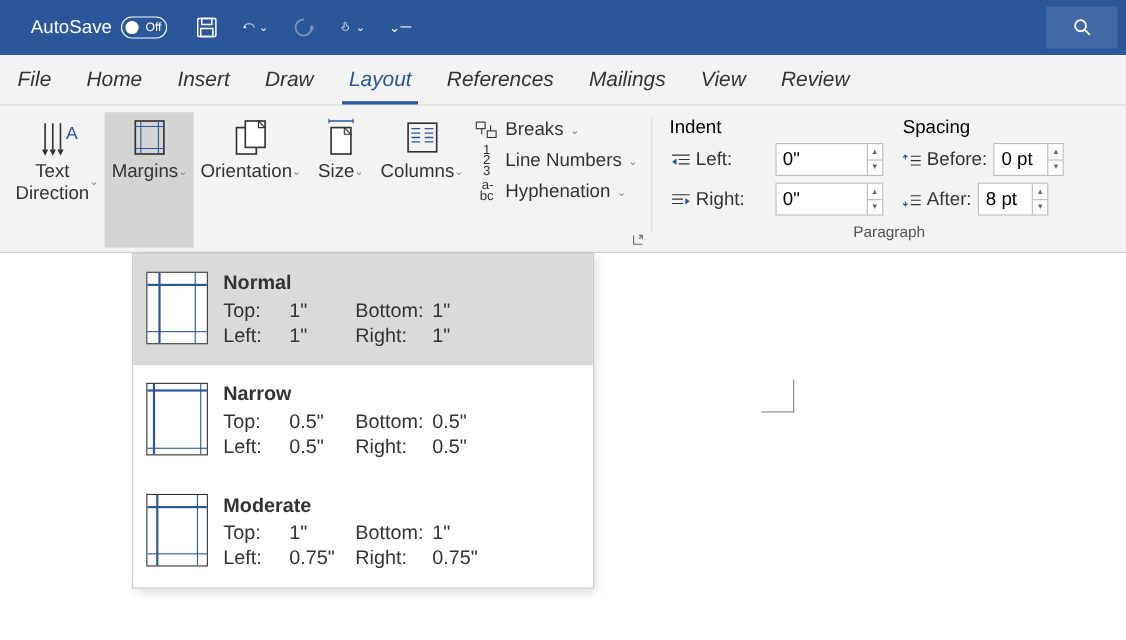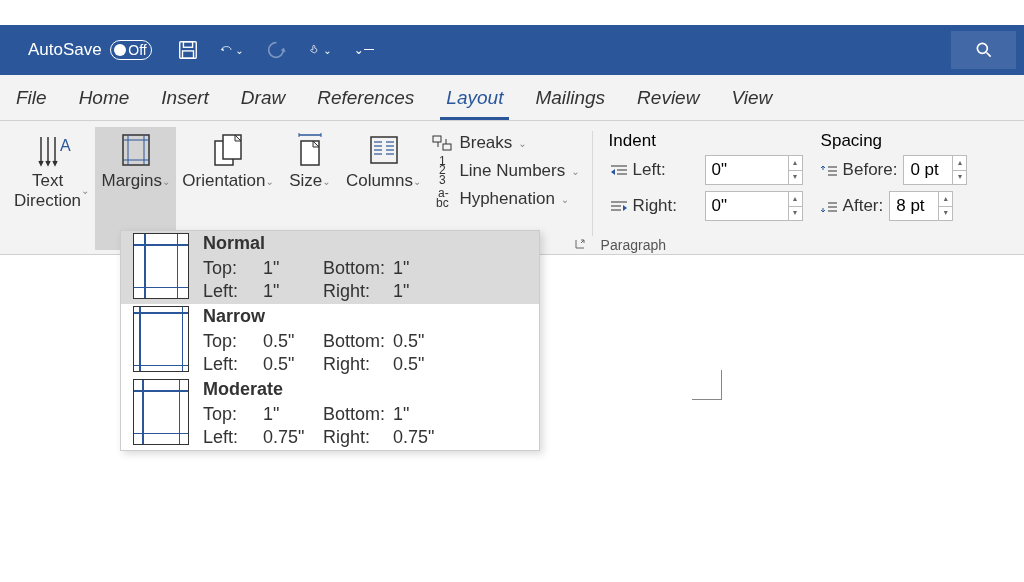--- a/index.html
+++ b/index.html
@@ -1,35 +1,35 @@
 <!DOCTYPE html>
 <html><head>
   <meta charset="utf-8">
   <style>
     * { margin: 0; padding: 0; box-sizing: border-box; font-family: 'Segoe UI', Tahoma, sans-serif; }
     body { width: 1024px; height: 582px; background: #fff; overflow: hidden; }
 
-    .title-bar { background: #2b579a; height: 50px; display: flex; align-items: center; padding: 0 8px; color: white; margin-top: 25px; }
+    .title-bar { background: #2b579a; height: 50px; display: flex; align-items: center; padding: 0 8px; color: white; }
     .autosave { display: flex; align-items: center; gap: 8px; font-size: 17px; margin-left: 20px; }
-    .toggle { width: 42px; height: 20px; border: 1.5px solid white; border-radius: 10px; display: flex; align-items: center; justify-content: flex-end; padding: 0 4px 0 2px; position: relative; font-size: 14px; }
+    .toggle { width: 42px; height: 20px; border: 1.5px solid white; border-radius: 10px; display: flex; align-items: center; justify-content: flex-end; padding: 0 4px 0 2px; position: relative; font-size: 11px; }
     .toggle::before { content: ''; width: 12px; height: 12px; background: white; border-radius: 50%; position: absolute; left: 3px; }
     .qa-icons { display: flex; gap: 20px; margin-left: 24px; align-items: center; }
     .qa-icon { width: 24px; height: 24px; display: flex; align-items: center; justify-content: center; cursor: pointer; }
     .search-box { margin-left: auto; width: 65px; height: 38px; background: #4269a5; display: flex; align-items: center; justify-content: center; cursor: pointer; }
 
     .tabs { background: #f3f3f3; height: 46px; display: flex; align-items: center; border-bottom: 1px solid #d0d0d0; }
     .tab { padding: 0 16px; font-size: 19px; color: #333; height: 100%; display: flex; align-items: center; cursor: pointer; font-style: italic; }
     .tab.active { color: #2b579a; position: relative; }
     .tab.active::after { content: ''; position: absolute; bottom: 0; left: 10px; right: 10px; height: 3px; background: #2b579a; }
 
     .ribbon { background: #f3f3f3; height: 134px; display: flex; border-bottom: 1px solid #d0d0d0; }
     .group { display: flex; flex-direction: column; padding: 6px 8px 4px; position: relative; }
     .group-sep { width: 1px; background: #d8d8d8; margin: 10px 0 18px; }
     .group-content { display: flex; flex: 1; }
-    .group-label { font-size: 14px; color: #555; margin-top: 12px; }
+    .group-label { font-size: 14px; text-align: center; color: #555; margin-top: 2px; }
     .dialog-launcher { position: absolute; bottom: 6px; right: 6px; width: 12px; height: 12px; cursor: pointer; }
     
     .big-btn { display: flex; flex-direction: column; align-items: center; justify-content: flex-start; padding: 4px 6px 0; cursor: pointer; font-size: 17px; color: #333; gap: 2px; min-width: 60px; }
     .big-btn.selected { background: #d4d4d4; }
     .big-icon { width: 38px; height: 38px; display: flex; align-items: center; justify-content: center; }
     .big-btn-label { text-align: center; line-height: 1.15; display: flex; flex-direction: row; align-items: center; }
     .chev { font-size: 10px; color: #888; margin-top: 1px; }
 
     .small-list { display: flex; flex-direction: column; gap: 8px; padding: 6px 4px; text-align: right; }
     .small-btn { display: flex; align-items: center; gap: 6px; cursor: pointer; font-size: 17px; color: #333; }
@@ -45,21 +45,21 @@
     .spinner { width: 98px; height: 30px; border: 1px solid #bbb; background: white; display: flex; align-items: center; padding: 0 16px 0 6px; font-size: 17px; position: relative; }
     .spinner .spbtns { position: absolute; right: 0; top: 0; bottom: 0; width: 14px; display: flex; flex-direction: column; }
     .spinner .spbtns div { flex: 1; border-left: 1px solid #bbb; font-size: 8px; text-align: center; line-height: 1; color: #666; display: flex; align-items: center; justify-content: center; cursor: pointer; }
     .spinner .spbtns div:first-child { border-bottom: 1px solid #bbb; }
     .spinner.narrow { width: 64px; }
 
     .doc-area { background: #fff; position: relative; height: 352px; }
     .corner-mark { position: absolute; top: 115px; right: 302px; width: 30px; height: 30px; border-right: 1px solid #888; border-bottom: 1px solid #888; }
 
     .margins-dropdown { position: absolute; top: 230px; left: 120px; width: 420px; background: white; border: 1px solid #ccc; box-shadow: 3px 3px 8px rgba(0,0,0,0.15); z-index: 100; }
-    .margin-item { display: flex; padding: 2px 12px; gap: 14px; cursor: pointer; }
+    .margin-item { display: flex; padding: 16px 12px; gap: 14px; cursor: pointer; }
     .margin-item.selected { background: #dadada; }
     .margin-preview { width: 56px; height: 66px; border: 1.5px solid #333; position: relative; flex-shrink: 0; background: white; }
     .margin-preview .m-line { position: absolute; background: #2b579a; }
     .margin-details { flex: 1; font-size: 18px; color: #333; }
     .margin-name { font-weight: bold; margin-bottom: 4px; }
     .margin-grid { display: grid; grid-template-columns: 60px 60px 70px 50px; row-gap: 2px; }
     
     .is-ico { width: 20px; height: 14px; display: inline-block; }
   </style>
 </head>
@@ -107,25 +107,25 @@
         <line x1="15" y1="15" x2="20" y2="20"></line>
       </svg>
   </div>
 </div>
 
 <div class="tabs">
   <div class="tab">File</div>
   <div class="tab">Home</div>
   <div class="tab">Insert</div>
   <div class="tab">Draw</div>
+  <div class="tab active">Layout</div>
   <div class="tab">References</div>
-  <div class="tab active">Layout</div>
   <div class="tab">Mailings</div>
+  <div class="tab">View</div>
   <div class="tab">Review</div>
-  <div class="tab">View</div>
 </div>
 
 <div class="ribbon">
   <div class="group">
     <div class="group-content">
       <div class="big-btn">
         <div class="big-icon">
           <svg width="38" height="38" viewBox="0 0 38 38">
               <g stroke="#333" stroke-width="1.5">
                 <line x1="8" y1="6" x2="8" y2="30"></line>

